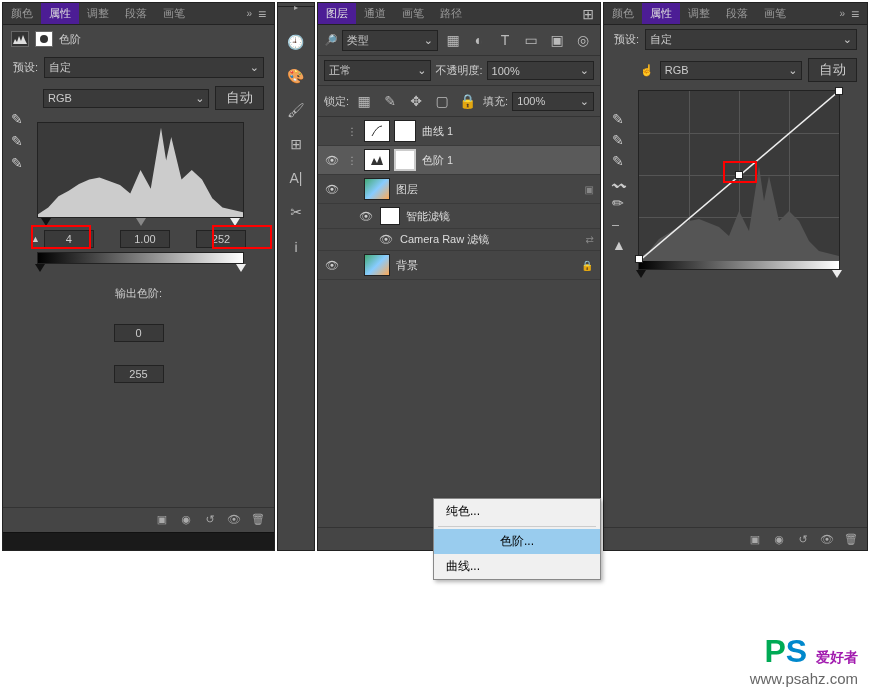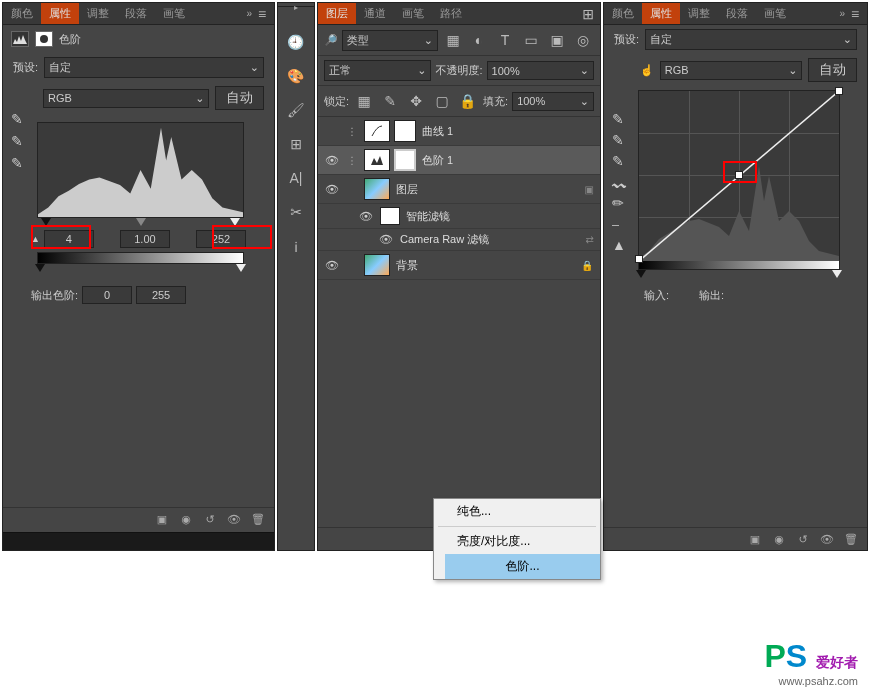--- a/index.html
+++ b/index.html
@@ -12,21 +12,21 @@
       color: #ccc;
       position: relative;
     }
     .panel-group { position: absolute; background: #454545; border: 1px solid #222; }
     .pg1 { left: 2px; top: 2px; width: 273px; height: 549px; }
     .pg-tool { left: 277px; top: 2px; width: 38px; height: 549px; }
     .pg2 { left: 317px; top: 2px; width: 284px; height: 549px; }
     .pg3 { left: 603px; top: 2px; width: 265px; height: 549px; }
     .tabbar { display: flex; align-items: center; background: #383838; height: 22px; border-bottom: 1px solid #222; }
     .tab { padding: 3px 8px; color: #999; cursor: pointer; }
-    .tab.active { background: #c2410c; color: #e0e0e0; }
+    .tab.active { background: #4c1d95; color: #e0e0e0; }
     .tab-extra { margin-left: auto; display: flex; align-items: center; gap: 6px; padding-right: 4px; }
     .chevrons { color: #aaa; font-size: 10px; }
     .menu-lines { display: inline-block; width: 12px; height: 10px; }
     .menu-lines::before { content: "≡"; color: #aaa; font-size: 14px; line-height: 10px; }
     
     .header-row { display: flex; align-items: center; padding: 6px 8px; gap: 6px; }
     .icon-box { width: 18px; height: 16px; background: #333; border: 1px solid #666; display: flex; align-items: center; justify-content: center; }
     
     .preset-row { display: flex; align-items: center; padding: 4px 10px; gap: 6px; }
     .label { color: #ccc; }
@@ -45,21 +45,21 @@
     
     .input-row { display: flex; gap: 8px; padding: 2px 28px 0 28px; align-items: center; }
     .num-input { width: 50px; background: #3a3a3a; border: 1px solid #222; text-align: center; color: #ccc; padding: 2px 0; }
     .redbox { position: absolute; border: 2px solid #f00; pointer-events: none; }
     
     .eyedrop-col { position: absolute; left: 8px; top: 108px; display: flex; flex-direction: column; gap: 6px; }
     .eyedrop { width: 16px; height: 16px; color: #ccc; font-size: 14px; }
     
     .gradient-bar { margin: 4px 30px 0 34px; height: 12px; background: linear-gradient(to right, #000, #fff); border: 1px solid #222; position: relative; }
     
-    .output-row { display: flex; align-items: center; gap: 4px; padding: 12px 28px; }
+    .output-row { display: flex; align-items: center; gap: 23px; padding: 12px 28px; flex-direction: column; }
     
     .footer { position: absolute; bottom: 20px; left: 0; right: 0; display: flex; justify-content: flex-end; gap: 8px; padding: 4px 8px; border-top: 1px solid #333; }
     .footer-icon { width: 16px; height: 14px; color: #aaa; display: flex; align-items: center; justify-content: center; }
     .bottom-black { position: absolute; bottom: 0; left: 0; right: 0; height: 18px; background: #1a1a1a; border-top: 1px solid #111; }
     
     
     .tool-strip { display: flex; flex-direction: column; align-items: center; gap: 12px; padding-top: 24px; }
     .tool-icon { width: 22px; height: 22px; display: flex; align-items: center; justify-content: center; color: #bbb; font-size: 14px; }
     
     
@@ -71,41 +71,41 @@
     .thumb { width: 26px; height: 22px; background: #888; border: 1px solid #222; display: flex; align-items: center; justify-content: center; }
     .thumb.white { background: #fff; }
     .thumb.img { background: linear-gradient(135deg, #4a7, #8cf, #fa5); }
     .mask-thumb { width: 22px; height: 22px; background: #fff; border: 1px solid #222; margin-left: -2px; }
     .layer-name { color: #ddd; font-size: 11px; }
     .lock-col { margin-left: auto; color: #888; font-size: 10px; }
     .layer-footer { position: absolute; bottom: 0; left: 0; right: 0; display: flex; justify-content: flex-end; gap: 8px; padding: 4px 6px; border-top: 1px solid #333; }
     
     
     .context-menu { position: absolute; left: 433px; top: 498px; width: 168px; background: #f0f0f0; border: 1px solid #888; box-shadow: 2px 2px 4px rgba(0,0,0,0.3); color: #000; font-size: 12px; z-index: 10; }
-    .menu-item { padding: 4px 12px; margin-left: 11px; }
+    .menu-item { padding: 4px 12px; }
     .menu-item.hover { background: #99ccee; text-align: center; }
     .menu-sep { height: 1px; background: #ccc; margin: 2px 4px; }
     
     
     .curves-eyedrop { position: absolute; left: 8px; top: 108px; display: flex; flex-direction: column; gap: 5px; }
     .curves-box { margin: 4px 10px 0 34px; width: 202px; height: 170px; background: #3a3a3a; border: 1px solid #222; position: relative; }
     .curves-grid { position: absolute; inset: 0; }
     .curves-grid-line-v { position: absolute; top: 0; bottom: 0; width: 1px; background: #555; }
     .curves-grid-line-h { position: absolute; left: 0; right: 0; height: 1px; background: #555; }
     .curves-diag { position: absolute; inset: 0; }
     .curves-point { position: absolute; width: 8px; height: 8px; background: #fff; border: 1px solid #222; }
     .curves-io { display: flex; gap: 30px; padding: 8px 40px; }
     
     
     .watermark { position: absolute; right: 12px; bottom: 8px; display: flex; flex-direction: column; align-items: flex-end; }
     .wm-logo { font-size: 32px; font-weight: bold; }
     .wm-logo .p { color: #0a5; }
     .wm-logo .s { color: #08c; }
     .wm-txt { color: #a21caf; font-size: 14px; }
-    .wm-url { color: #666; font-size: 11px; }
+    .wm-url { color: #666; font-size: 15px; }
   </style>
 </head>
 <body>
 
 <div class="panel-group pg1">
   <div class="tabbar">
     <span class="tab">颜色</span>
     <span class="tab active">属性</span>
     <span class="tab">调整</span>
     <span class="tab">段落</span>
@@ -310,22 +310,22 @@
     <span class="footer-icon">◐</span>
     <span class="footer-icon">🗀</span>
     <span class="footer-icon">🗋</span>
     <span class="footer-icon">🗑</span>
   </div>
 </div>
 
 <div class="context-menu">
   <div class="menu-item">纯色...</div>
   <div class="menu-sep"></div>
-  <div class="menu-item">亮度/对比度...</div>
   <div class="menu-item hover" style="position:relative">色阶...</div>
+  <div class="menu-item" style="position:relative">曲线...</div>
 </div>
 
 <div class="panel-group pg3">
   <div class="tabbar">
     <span class="tab">颜色</span>
     <span class="tab active">属性</span>
     <span class="tab">调整</span>
     <span class="tab">段落</span>
     <span class="tab">画笔</span>
     <span class="tab-extra">
@@ -376,24 +376,20 @@
     <span class="curves-point" style="left:calc(50% - 4px);top:calc(50% - 4px)"></span>
     <span class="curves-point" style="right:-4px;top:-4px"></span>
     <span class="redbox" style="left:84px;top:70px;width:34px;height:22px"></span>
   </div>
   <div style="margin:0 10px 0 34px;height:10px;background:linear-gradient(to right,#000,#fff);border:1px solid #222;width:202px"></div>
   <div class="slider-track" style="margin:0 10px 0 34px;width:202px">
     <span class="tri tri-black" style="left:-2px"></span>
     <span class="tri tri-white" style="right:-2px"></span>
   </div>
 
-  <div class="curves-io">
-    <span>输入:</span>
-    <span>输出:</span>
-  </div>
 
   <div class="footer" style="bottom:0">
     <span class="footer-icon">▣</span>
     <span class="footer-icon">◉</span>
     <span class="footer-icon">↺</span>
     <span class="footer-icon">👁</span>
     <span class="footer-icon">🗑</span>
   </div>
 </div>
 

